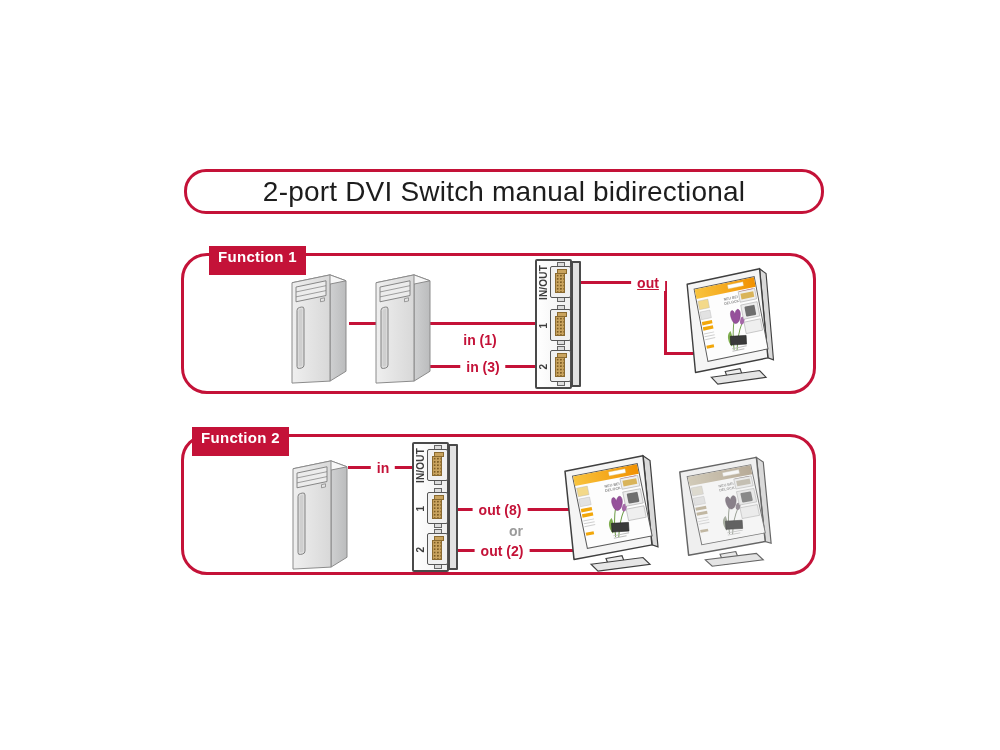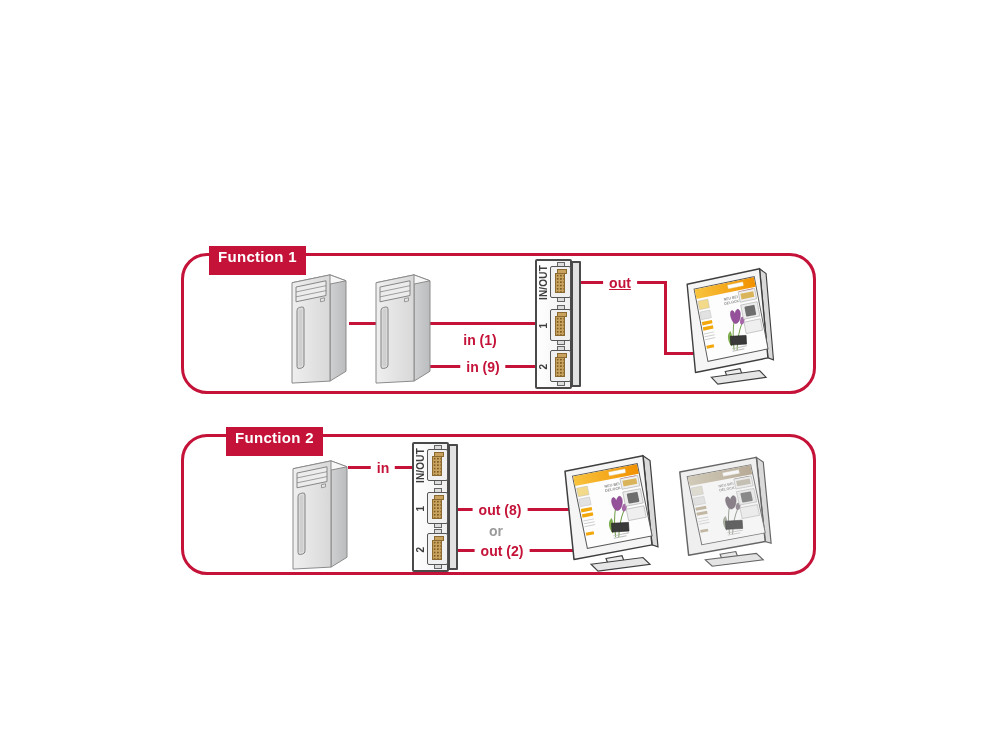--- a/index.html
+++ b/index.html
@@ -13,21 +13,21 @@
   .titlebox span{font-size:28px;color:#1d1d1d;letter-spacing:.2px;}
   
   .funcbox{border:3px solid #c41238;border-radius:26px;background:#fff;box-sizing:border-box;z-index:0;}
   .functab{background:#c41238;color:#fff;font-weight:bold;font-size:15px;height:29px;line-height:21px;
            padding:0 9px;z-index:4;letter-spacing:.3px;}
   
   .hline{height:3px;background:#c41238;z-index:1;}
   .vline{width:3px;background:#c41238;z-index:1;}
   .linelabel{transform:translate(-50%,-50%);background:#fff;padding:0 6px;color:#c41238;
              font-weight:bold;font-size:14px;white-space:nowrap;z-index:3;}
-  .orlabel{color:#9b9b9b;background:transparent;}
+  .orlabel{color:#9b9b9b;background:transparent;margin-left:20px;}
   
   .devz{z-index:2;}
   
   .switch{width:46px;height:130px;z-index:2;}
   .sw-body{position:absolute;left:0;top:0;width:37px;height:130px;background:linear-gradient(90deg,#ffffff,#f0f0f0);
            border:2px solid #4a4a4a;border-radius:2px;box-sizing:border-box;}
   .sw-side{position:absolute;left:36px;top:2px;width:10px;height:126px;background:#e2e2e2;
            border:2px solid #4a4a4a;border-radius:1px;box-sizing:border-box;}
   .port{position:absolute;left:2px;width:34px;height:40px;}
   .port-label{position:absolute;left:0;top:0;width:13px;height:40px;display:flex;align-items:center;justify-content:center;}
@@ -112,20 +112,23 @@
           <g transform="rotate(8 36 61)">
             <rect x="28" y="56.5" width="17" height="9" fill="#3a3a3a" stroke="#1e1e1e" stroke-width="0.6"></rect>
           </g>
           <rect x="28" y="68" width="16" height="0.9" fill="#bbbbbb"></rect>
           <rect x="28" y="70.5" width="13" height="0.9" fill="#bbbbbb"></rect>
         </g>
       </symbol>
     </defs>
   </svg>
 
+  <div class="abs titlebox">
+    <span>2-port DVI Switch manual bidirectional</span>
+  </div>
 
   <div class="abs funcbox" style="left:181px;top:253px;width:635px;height:141px;"></div>
   <div class="abs functab" style="left:209px;top:246px;">Function 1</div>
 
   <div class="abs hline" style="left:349px;top:322px;width:188px;"></div>
   <div class="abs hline" style="left:420px;top:365px;width:117px;"></div>
   <div class="abs hline" style="left:578px;top:281px;width:89px;"></div>
   <div class="abs vline" style="left:664px;top:281px;height:74px;"></div>
   <div class="abs hline" style="left:664px;top:352px;width:40px;"></div>
 
@@ -184,25 +187,25 @@
     </div>
   </div>
 
   <div class="abs devz" style="left:676px;top:262px;width:104px;height:124px;">
     <svg class="fit" viewBox="0 0 112 128" preserveAspectRatio="none">
         <use href="#monitor-sym"></use>
       </svg>
   </div>
 
   <span class="abs linelabel" style="left:480px;top:340px;">in (1)</span>
-  <span class="abs linelabel" style="left:483px;top:367px;">in (9)</span>
-  <span class="abs linelabel" style="left:620px;top:283px;text-decoration:underline;">out</span>
+  <span class="abs linelabel" style="left:483px;top:367px;">in (3)</span>
+  <span class="abs linelabel" style="left:648px;top:283px;text-decoration:underline;">out</span>
 
   <div class="abs funcbox" style="left:181px;top:434px;width:635px;height:141px;"></div>
-  <div class="abs functab" style="left:226px;top:427px;">Function 2</div>
+  <div class="abs functab" style="left:192px;top:427px;">Function 2</div>
 
   <div class="abs hline" style="left:348px;top:466px;width:68px;"></div>
   <div class="abs hline" style="left:454px;top:508px;width:126px;"></div>
   <div class="abs hline" style="left:454px;top:549px;width:126px;"></div>
 
   <div class="abs devz" style="left:287px;top:453px;width:68px;height:120px;">
     <svg class="fit" viewBox="0 0 68 122" preserveAspectRatio="none">
         <use href="#tower-sym"></use>
       </svg>
   </div>

